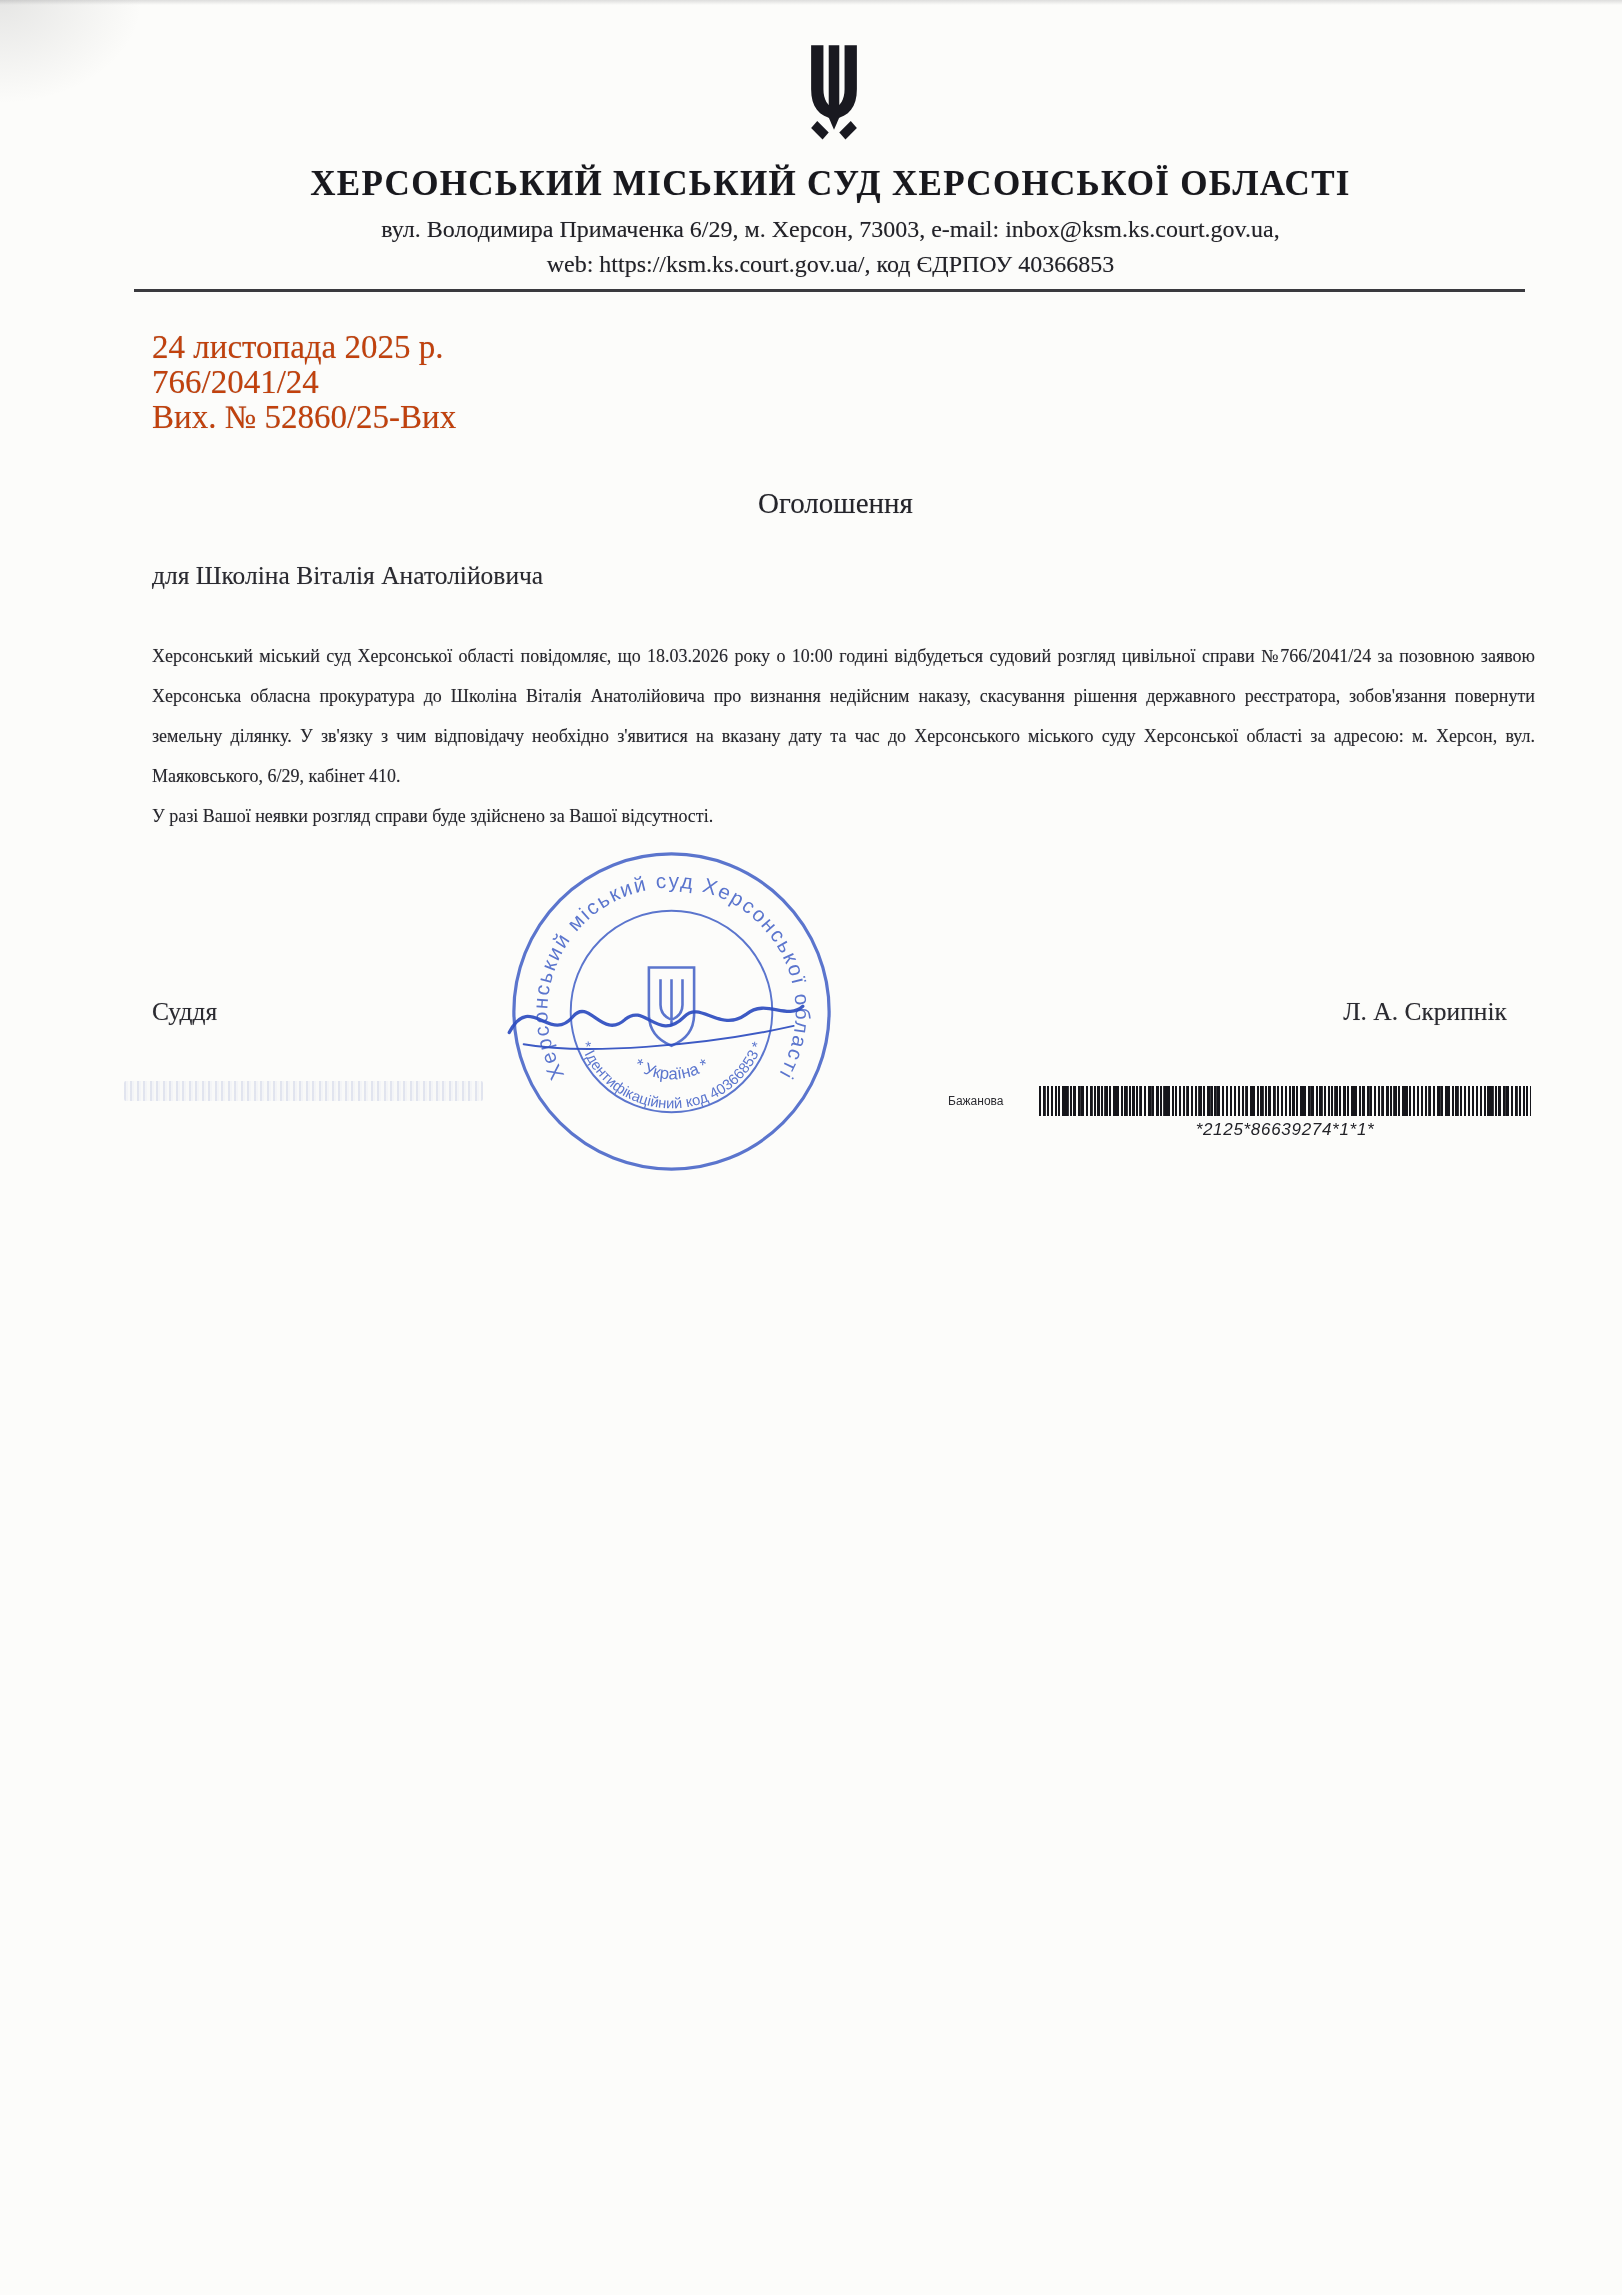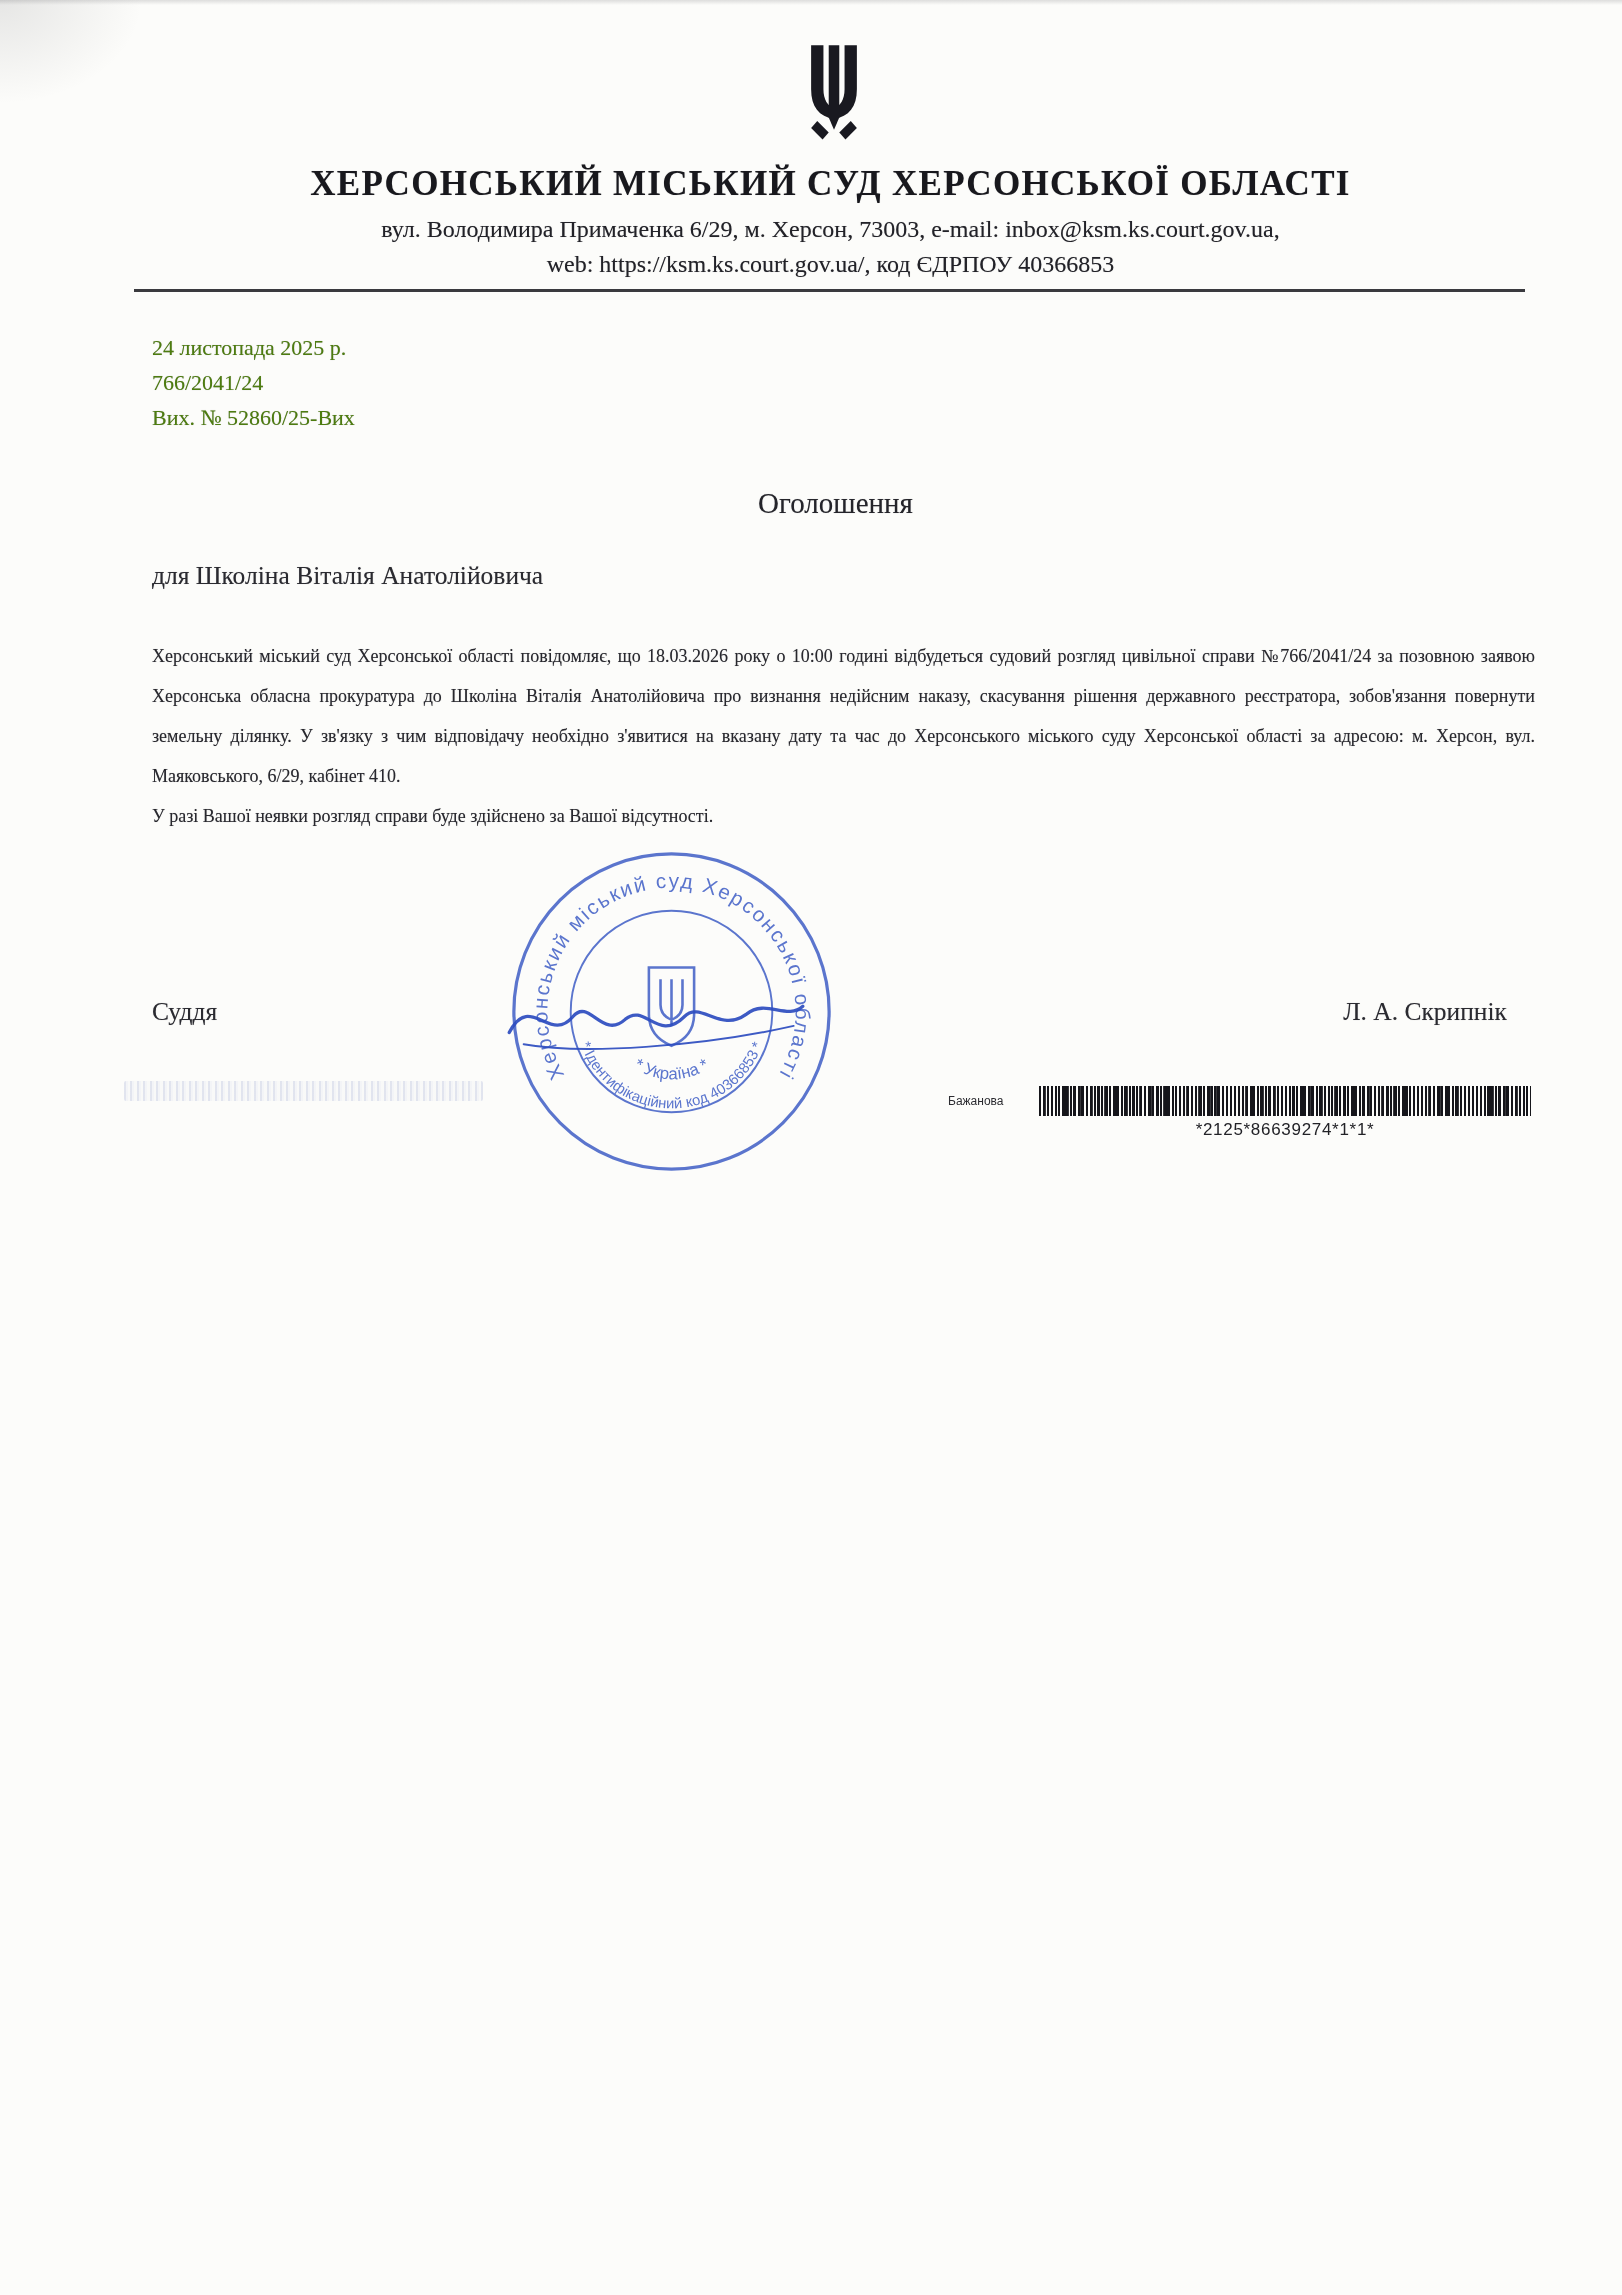--- a/index.html
+++ b/index.html
@@ -46,21 +46,21 @@
     text-align: center; font-size: 24px; color: #222228;
   }
   .header-rule {
     position: absolute; left: 134px; top: 289px; width: 1391px; height: 2.6px;
     background: #3a3a3e;
   }
 
   
   .meta-block {
     position: absolute; left: 152px; top: 330px;
-    font-size: 22px; line-height: 35px; color: #4d7c0f;
+    font-size: 33px; line-height: 35px; color: #c2410c;
   }
 
   
   .announcement-title {
     position: absolute; left: 144px; top: 487px; width: 1383px;
     text-align: center; font-size: 29px; color: #24242a;
   }
   .announcement-addressee {
     position: absolute; left: 152px; top: 561px; width: 1383px;
     text-align: left; font-size: 25.5px; color: #2a2a30;
@@ -101,21 +101,21 @@
     position: absolute; left: 1039px; top: 1086px; width: 492px; height: 30px;
     background-image:
       repeating-linear-gradient(90deg, #15151a 0 2px, transparent 2px 3.9px),
       repeating-linear-gradient(90deg, #15151a 0 1.3px, transparent 1.3px 8.5px),
       repeating-linear-gradient(90deg, rgba(21,21,26,0.85) 0 0.7px, transparent 0.7px 5.9px);
   }
   .barcode-value {
     position: absolute; left: 1039px; top: 1120px; width: 492px;
     text-align: center;
     font-family: "Liberation Sans", sans-serif;
-    font-size: 17px; letter-spacing: 0.7px; color: #222227;
+    font-size: 17px; letter-spacing: 0.7px; color: #222227; font-style: italic;
   }
 
   
   .scan-noise {
     position: absolute; left: 124px; top: 1081px; width: 359px; height: 19.6px;
     background:
       repeating-linear-gradient(90deg,
         rgba(90,110,180,0.30) 0 2px,
         rgba(130,150,205,0.14) 2px 3.9px,
         rgba(90,110,180,0.04) 3.9px 6.5px);

